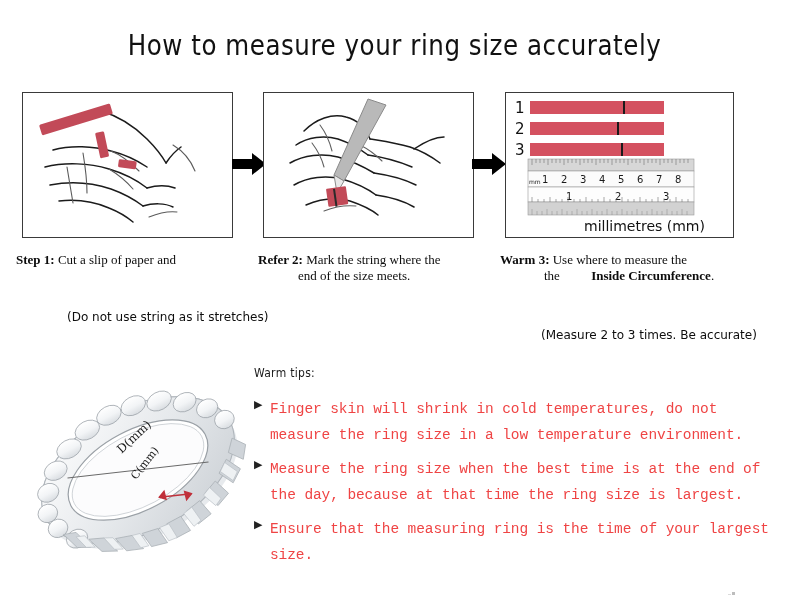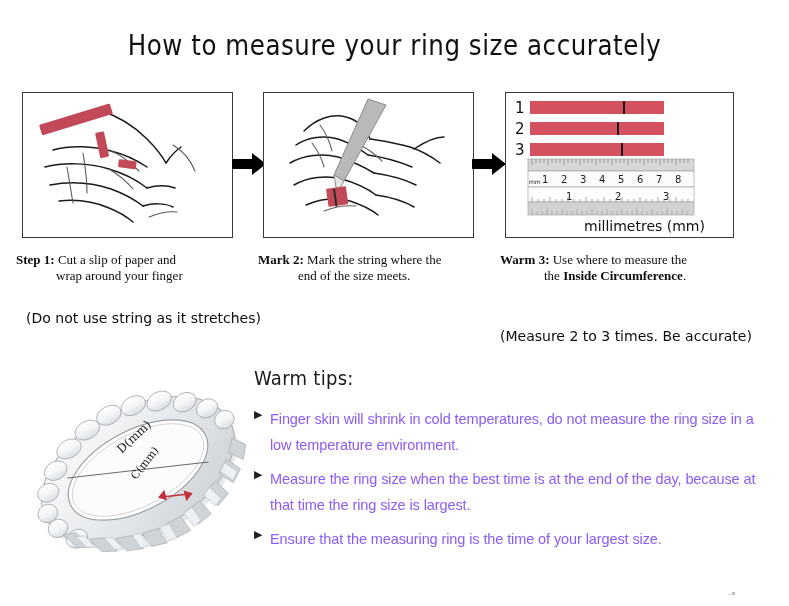--- a/index.html
+++ b/index.html
@@ -82,28 +82,29 @@
     color: #0d0d0d;
   }
   .caption-block.c1 { left: 16px; width: 232px; }
   .caption-block.c2 { left: 258px; width: 234px; }
   .caption-block.c3 { left: 500px; width: 262px; }
 
   .cap-line { white-space: nowrap; }
   .cap-line.indent { padding-left: 40px; }
   .cap-line.indent2 { padding-left: 44px; }
   .step-label { font-weight: bold; }
-  .bold-inline { font-weight: bold; }
+  .bold-inline { font-weight: bold; margin-left: 28px; }
 
   .caption-note {
     position: absolute;
     font-family: "DejaVu Sans", "Liberation Sans", sans-serif;
-    font-size: 14px;
+    font-size: 12px;
     color: #0d0d0d;
     white-space: nowrap;
+    margin-left: 41px;
   }
   .caption-note.n1 { left: 26px; top: 62px; }
   .caption-note.n3 { left: 500px; top: 80px; }
 
   
   .ring-figure {
     position: absolute;
     left: 20px;
     top: 352px;
     width: 236px;
@@ -133,45 +134,45 @@
 
   
   .tips {
     position: absolute;
     left: 254px;
     top: 366px;
     width: 520px;
   }
   .tips-heading {
     font-family: "DejaVu Sans Condensed", "Liberation Sans Narrow", "Liberation Sans", sans-serif;
-    font-size: 20px;
+    font-size: 12px;
     font-weight: 400;
     color: #1a1a1a;
     letter-spacing: 0.3px;
     margin-bottom: 16px;
   }
   .tip-item {
     display: flex;
     align-items: flex-start;
     margin-bottom: 8px;
   }
   .tip-bullet {
     flex: 0 0 auto;
     width: 16px;
     padding-top: 3px;
     font-size: 11px;
     color: #222222;
     line-height: 1;
   }
   .tip-text {
     flex: 1 1 auto;
-    font-family: Liberation Sans, sans-serif;
+    font-family: Liberation Mono, monospace;
     font-size: 14.5px;
     line-height: 26px;
-    color: #8b5cf6;
+    color: #ef4444;
     letter-spacing: -0.1px;
   }
 
   .corner-artifact {
     position: absolute;
     left: 728px;
     top: 592px;
     width: 7px;
     height: 5px;
     opacity: 0.35;
@@ -318,26 +319,25 @@
   </div>
 </div>
 
 <div class="captions">
 
   <div class="caption-block c1">
     <div class="cap-line">
       <span class="step-label">Step 1:</span>
       <span>Cut a slip of paper and</span>
     </div>
-    <div class="cap-line indent">wrap around your finger</div>
   </div>
 
   <div class="caption-block c2">
     <div class="cap-line">
-      <span class="step-label">Mark 2:</span>
+      <span class="step-label">Refer 2:</span>
       <span>Mark the string where the</span>
     </div>
     <div class="cap-line indent">end of the size meets.</div>
   </div>
 
   <div class="caption-block c3">
     <div class="cap-line">
       <span class="step-label">Warm 3:</span>
       <span>Use where to measure the</span>
     </div>

